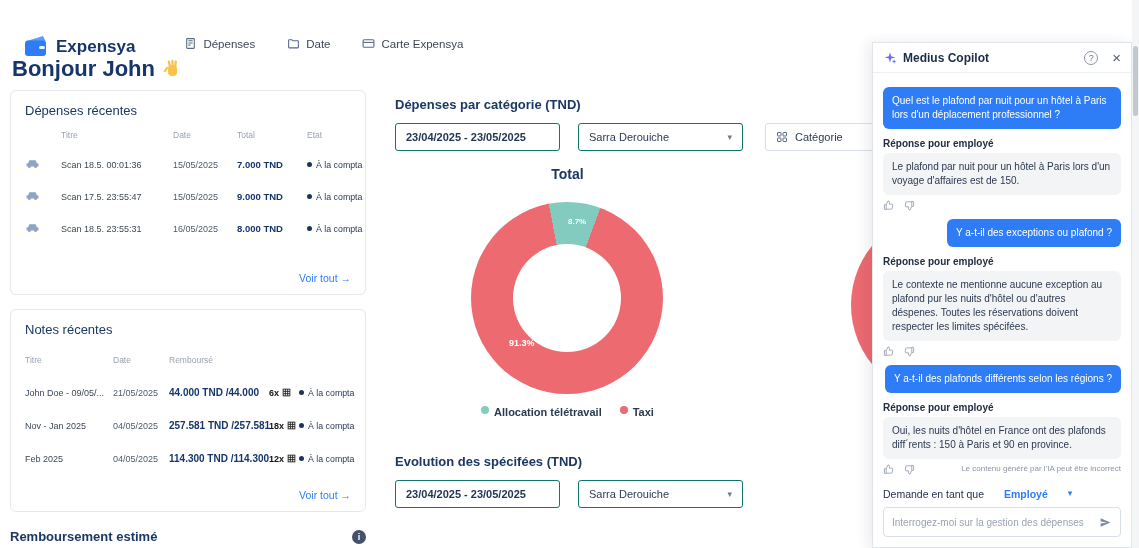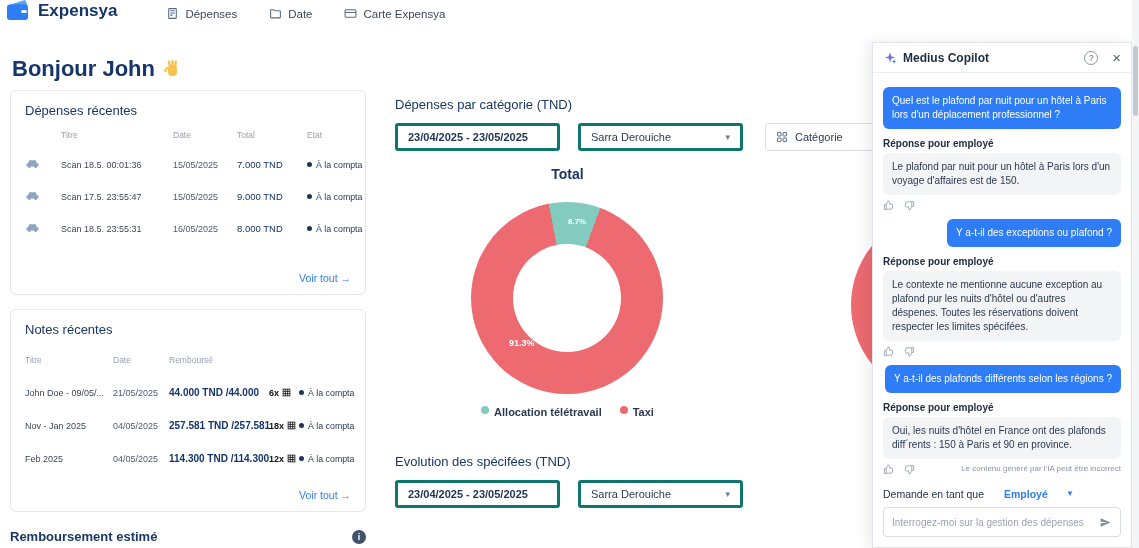--- a/index.html
+++ b/index.html
@@ -1,20 +1,20 @@
 <!DOCTYPE html>
 <html><head>
 <meta charset="utf-8">
 <style>
   *{margin:0;padding:0;box-sizing:border-box}
   body{font-family:"Liberation Sans",sans-serif;background:#fff}
   .page{position:relative;width:1139px;height:548px;background:#fff;overflow:hidden;color:#16325c}
 
   
-  .topbar{position:absolute;left:0;top:0;width:100%;height:42px;display:flex;align-items:flex-start;padding:0 6px;gap:8px;background:#fff}
+  .topbar{position:absolute;left:0;top:15px;width:100%;height:42px;display:flex;align-items:flex-end;padding:0 24px;gap:8px;background:#fff}
   .brand{display:flex;align-items:center;gap:7px;margin-right:30px;cursor:pointer}
   .brand-name{font-size:17px;font-weight:bold;color:#15356b}
   .nav{display:flex;align-items:center;gap:10px}
   .nav-item{display:flex;align-items:center;gap:6px;font-size:11.5px;color:#3c4758;padding:6px 10px;border-radius:4px;cursor:pointer;border:1px solid transparent}
   .nav-item svg{color:#5a6b84}
   .nav-item.active{background:#e8f2fe;border-color:#cfe4fc;color:#2e7cf6}
   .nav-item.active svg{color:#2e7cf6}
 
   .greeting{position:absolute;left:12px;top:56px;font-size:22px;font-weight:bold;color:#15356b;display:flex;align-items:center;gap:8px}
 
@@ -25,35 +25,35 @@
   .card-notes{left:10px;top:309px;width:356px;height:203px}
   .tbl-head{color:#98a2b3;font-size:8.5px}
   .exp-grid{display:grid;grid-template-columns:36px 112px 64px 70px 1fr;align-items:center}
   .exp-head{margin-top:12px}
   .exp-row{margin-top:17px;cursor:pointer}
   .notes-grid{display:grid;grid-template-columns:88px 56px 100px 30px 1fr;align-items:center}
   .notes-head{margin-top:18px}
   .notes-row{margin-top:22px;cursor:pointer}
   .cell-title{font-size:9px;color:#3c4758;white-space:nowrap;overflow:hidden}
   .cell-date{font-size:9px;color:#4c5a6e}
-  .cell-total{font-size:9.5px;font-weight:normal;color:#15356b}
+  .cell-total{font-size:9.5px;font-weight:bold;color:#15356b}
   .cell-amount{font-size:10px;font-weight:bold;color:#15356b;white-space:nowrap}
   .cell-count{display:flex;align-items:center;gap:3px;font-size:9px;font-weight:bold;color:#111}
   .status{display:flex;align-items:center;gap:4px;font-size:8.8px;color:#2a3950;white-space:nowrap}
   .status .dot{width:5px;height:5px;border-radius:50%;background:#1d3357;flex:0 0 auto}
   .see-all{position:absolute;right:14px;bottom:10px;font-size:10.5px;color:#2e7cf6;cursor:pointer}
 
   .reimb{position:absolute;left:10px;top:529px;width:356px;display:flex;justify-content:space-between;align-items:center}
   .reimb-title{font-size:13px;font-weight:bold;color:#1b3763}
   .info-icon{width:14px;height:14px;border-radius:50%;background:#42526b;color:#fff;font-size:9px;display:flex;align-items:center;justify-content:center;font-weight:bold;cursor:pointer}
 
   
-  .section-title{position:absolute;font-size:13px;font-weight:normal;color:#1b3763}
+  .section-title{position:absolute;font-size:13px;font-weight:bold;color:#1b3763}
   .filters{position:absolute;display:flex;gap:18px}
-  .field{width:165px;height:28px;border:3px solid #0f766e;border-radius:3px;display:flex;align-items:center;padding:0 10px;font-size:11px;color:#2b3a55;background:#fff;cursor:pointer}
+  .field{width:165px;height:28px;border:1px solid #0f766e;border-radius:3px;display:flex;align-items:center;padding:0 10px;font-size:11px;color:#2b3a55;background:#fff;cursor:pointer}
   .field.date{font-weight:bold;color:#223657}
   .caret{margin-left:auto;color:#6b7a90;font-size:9px}
   .cat-field{position:absolute;left:765px;top:123px;width:150px;height:28px;border:1px solid #d8dee6;border-radius:3px;display:flex;align-items:center;gap:7px;padding:0 10px;font-size:11px;color:#2b3a55;background:#fff;cursor:pointer}
   .chart-title{position:absolute;left:395px;top:166px;width:345px;text-align:center;font-size:14px;font-weight:bold;color:#1b3763}
   .donut{position:absolute;left:471px;top:202px;width:192px;height:192px;border-radius:50%;background:conic-gradient(from -11deg,#82cbbe 0 31.3deg,#ec6a70 31.3deg 360deg);cursor:pointer}
   .donut::after{content:"";position:absolute;left:42px;top:42px;width:108px;height:108px;border-radius:50%;background:#fff}
   .donut-label-big{position:absolute;left:38px;top:136px;font-size:9px;font-weight:bold;color:#fff;z-index:1}
   .donut-label-small{position:absolute;left:97px;top:15px;font-size:8px;font-weight:bold;color:#fff;z-index:1}
   .legend{position:absolute;left:395px;top:406px;width:345px;display:flex;justify-content:center;gap:18px;align-items:center}
   .legend-item{display:flex;gap:5px;font-size:11px;font-weight:bold;color:#2a3950;cursor:pointer}

